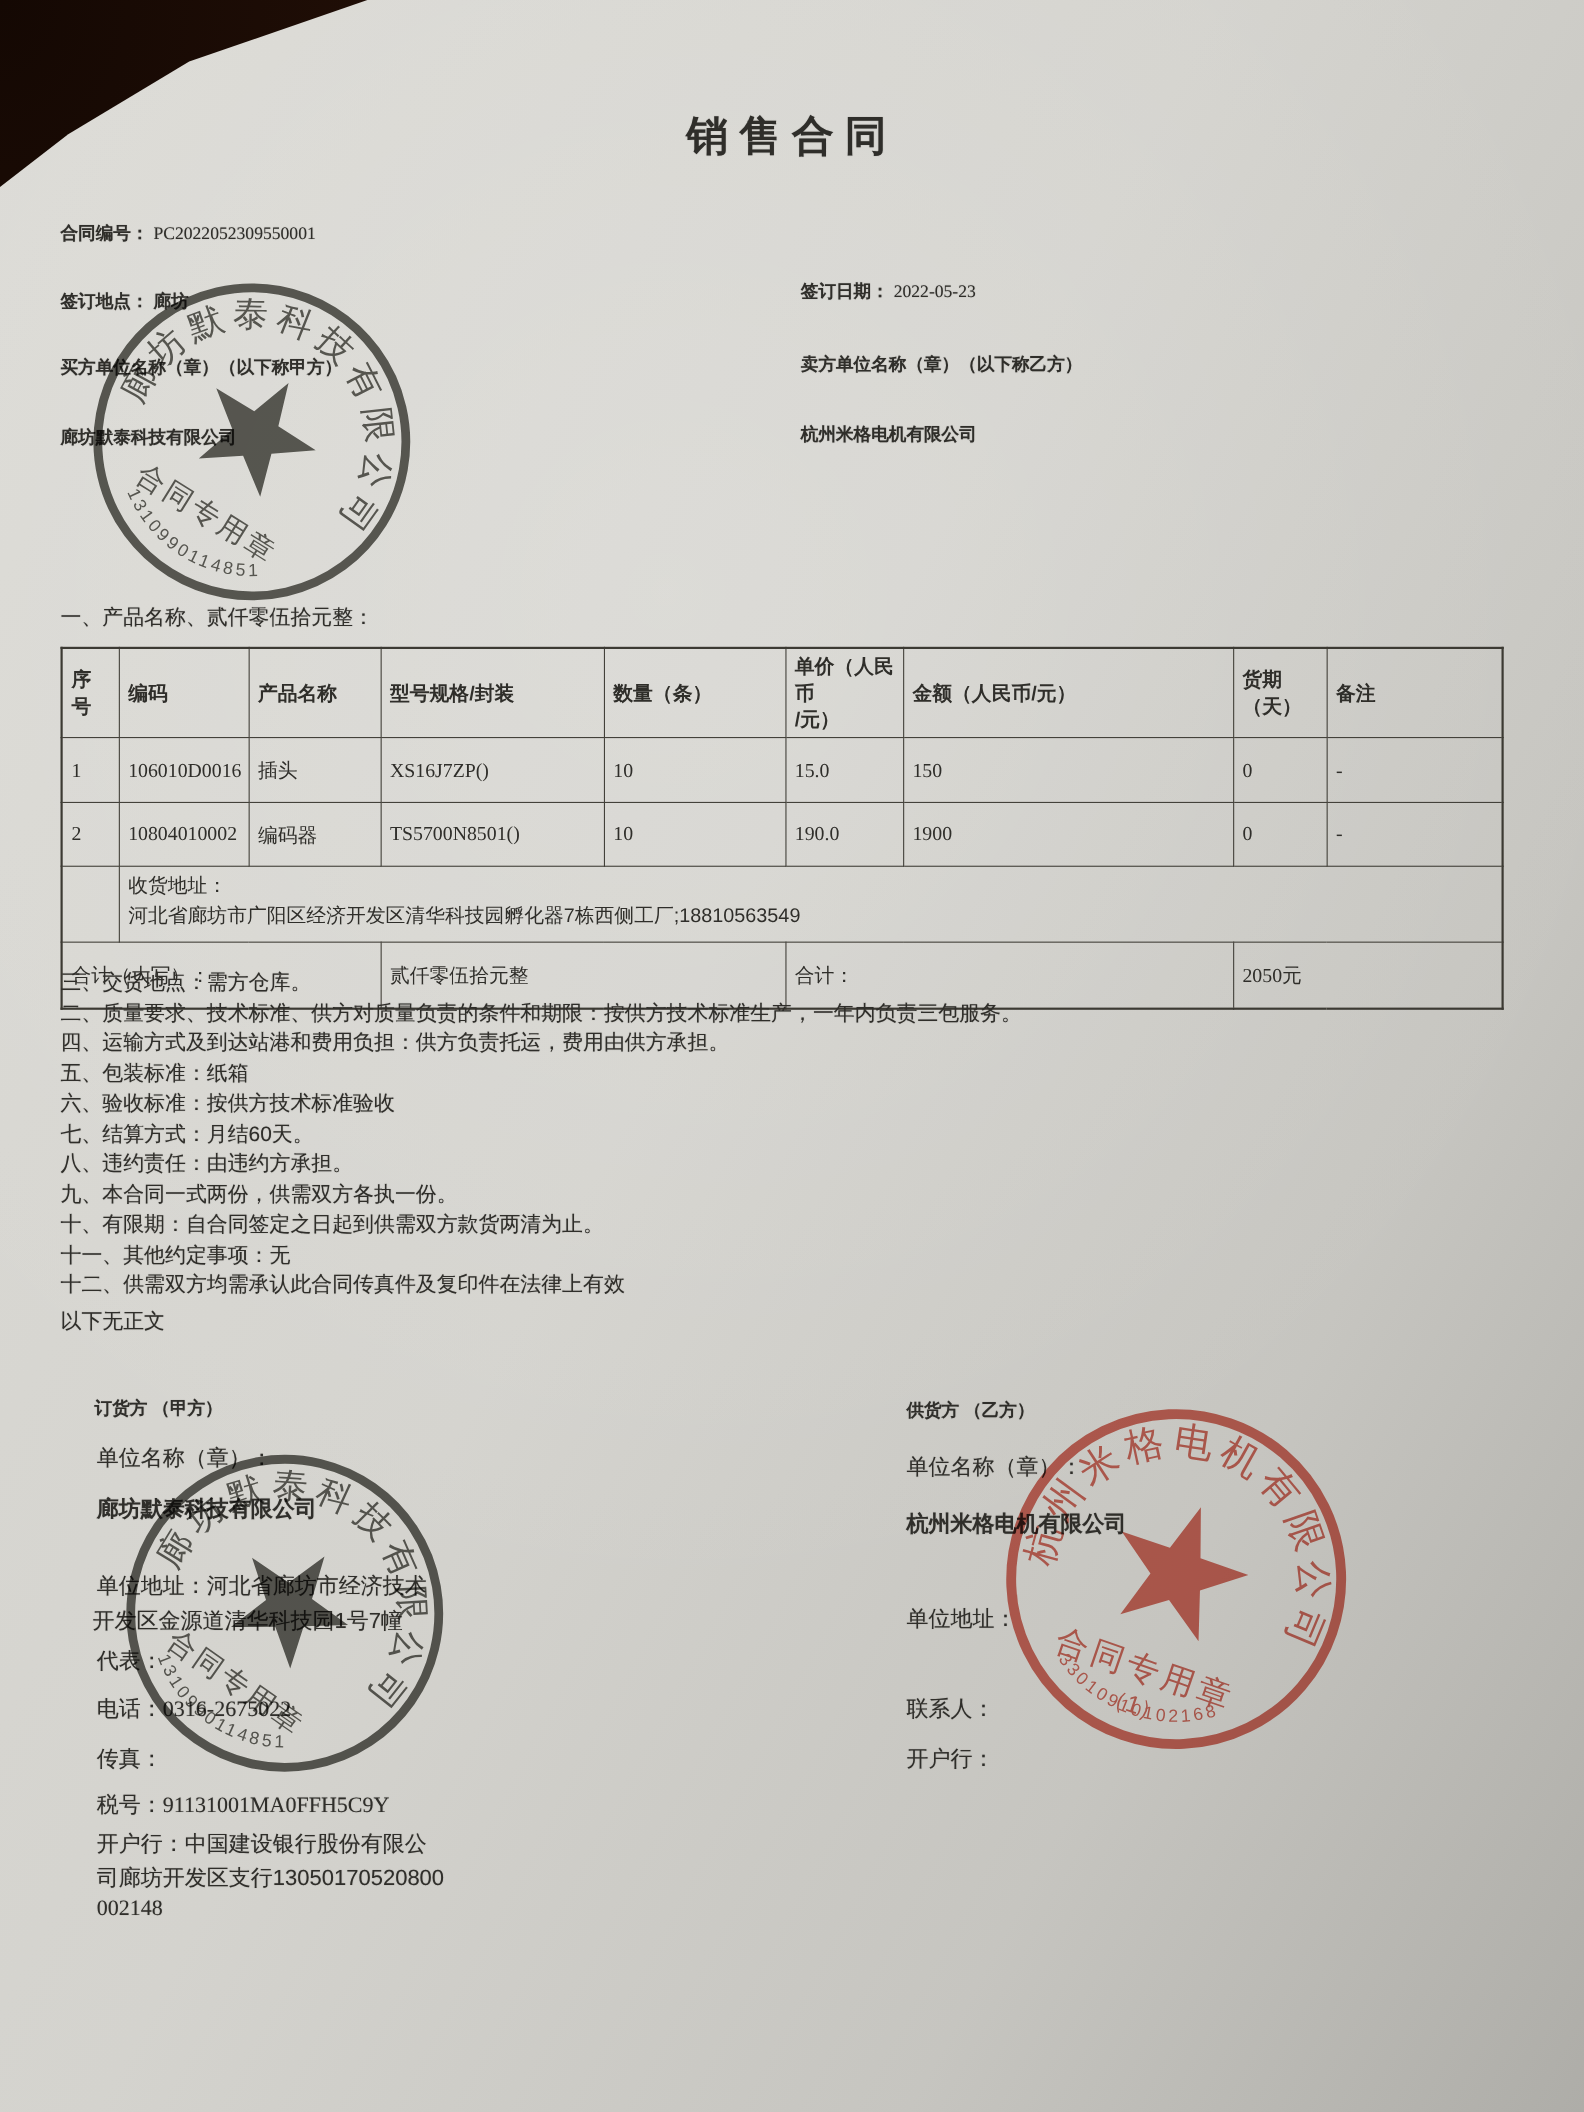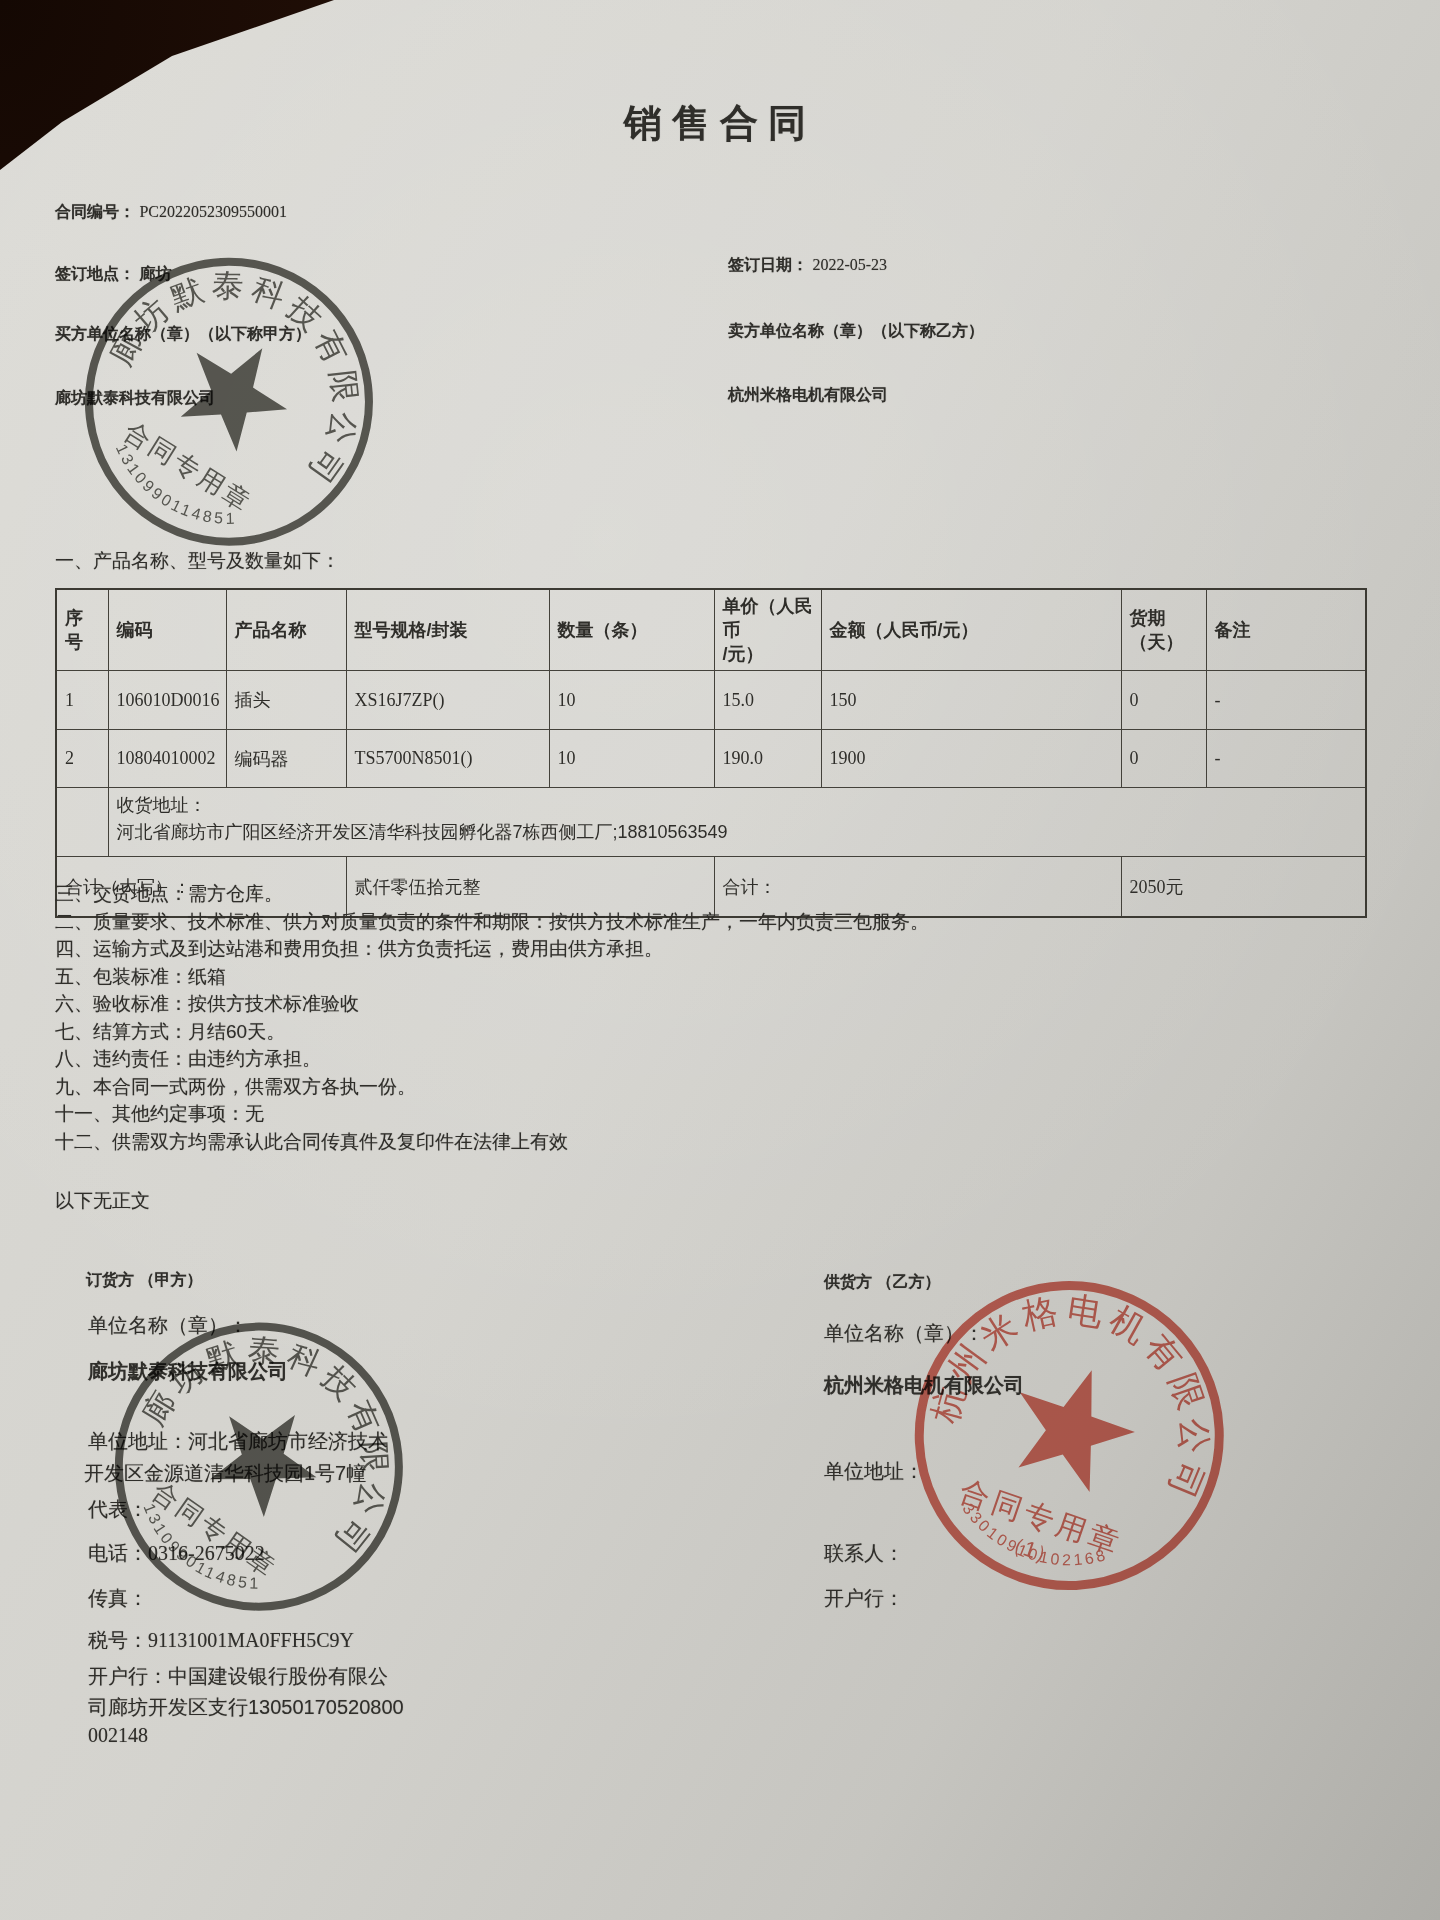--- a/index.html
+++ b/index.html
@@ -70,21 +70,21 @@
   </div>
   <div class="abs fs21 soft" style="left:728px;top:255px;">
     <span class="lbl">签订日期：</span>
     <span class="val">2022-05-23</span>
   </div>
   <div class="abs fs21 lbl soft" style="left:55px;top:324px;">买方单位名称（章）（以下称甲方）</div>
   <div class="abs fs21 lbl soft" style="left:728px;top:321px;">卖方单位名称（章）（以下称乙方）</div>
   <div class="abs fs21 lbl soft" style="left:55px;top:388px;">廊坊默泰科技有限公司</div>
   <div class="abs fs21 lbl soft" style="left:728px;top:385px;">杭州米格电机有限公司</div>
 
-  <div class="abs fs19 soft" style="left:55px;top:548px;">一、产品名称、型号及数量如下：</div>
+  <div class="abs fs19 soft" style="left:55px;top:548px;">一、产品名称、贰仟零伍拾元整：</div>
 
   <table class="items">
     <colgroup>
       <col style="width:52px">
         <col style="width:118px">
         <col style="width:120px">
         <col style="width:203px">
       <col style="width:165px">
         <col style="width:107px">
         <col style="width:300px">
@@ -145,20 +145,21 @@
 
   <div class="abs terms soft">
     <p class="t">三、交货地点：需方仓库。</p>
     <p class="t">二、质量要求、技术标准、供方对质量负责的条件和期限：按供方技术标准生产，一年内负责三包服务。</p>
     <p class="t">四、运输方式及到达站港和费用负担：供方负责托运，费用由供方承担。</p>
     <p class="t">五、包装标准：纸箱</p>
     <p class="t">六、验收标准：按供方技术标准验收</p>
     <p class="t">七、结算方式：月结60天。</p>
     <p class="t">八、违约责任：由违约方承担。</p>
     <p class="t">九、本合同一式两份，供需双方各执一份。</p>
+    <p class="t">十、有限期：自合同签定之日起到供需双方款货两清为止。</p>
     <p class="t">十一、其他约定事项：无</p>
     <p class="t">十二、供需双方均需承认此合同传真件及复印件在法律上有效</p>
   </div>
 
   <div class="abs fs19 soft" style="left:55px;top:1188px;">以下无正文</div>
 
   <div class="abs fs21 b soft" style="left:86px;top:1270px;">订货方 （甲方）</div>
   <div class="abs fs20 soft" style="left:88px;top:1312px;">单位名称（章）：</div>
   <div class="abs fs20 b soft" style="left:88px;top:1358px;">廊坊默泰科技有限公司</div>
   <div class="abs fs20 soft" style="left:88px;top:1428px;">单位地址：河北省廊坊市经济技术</div>

